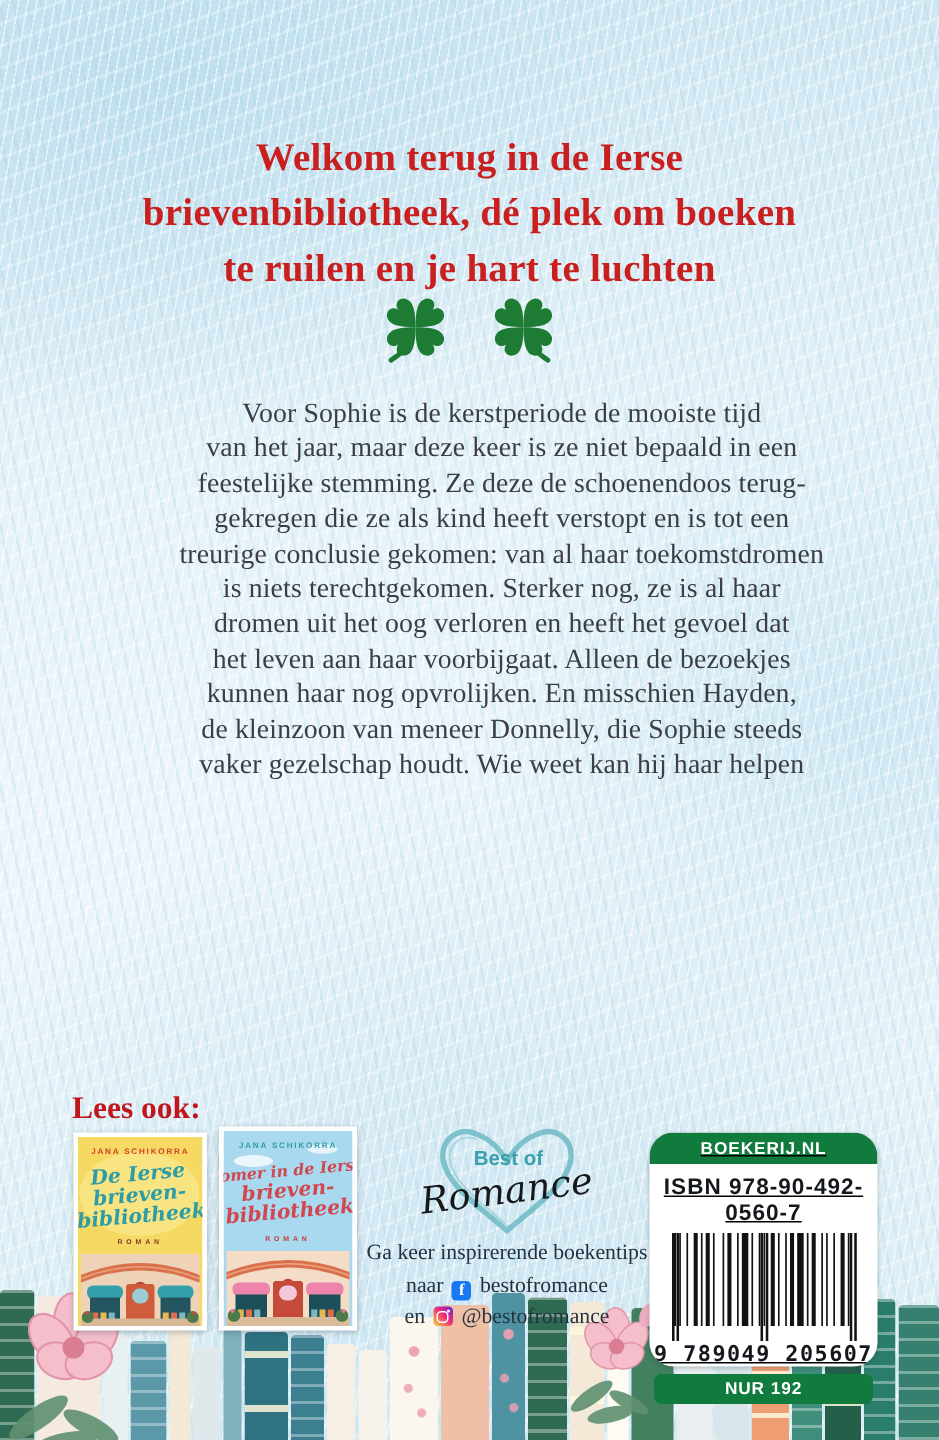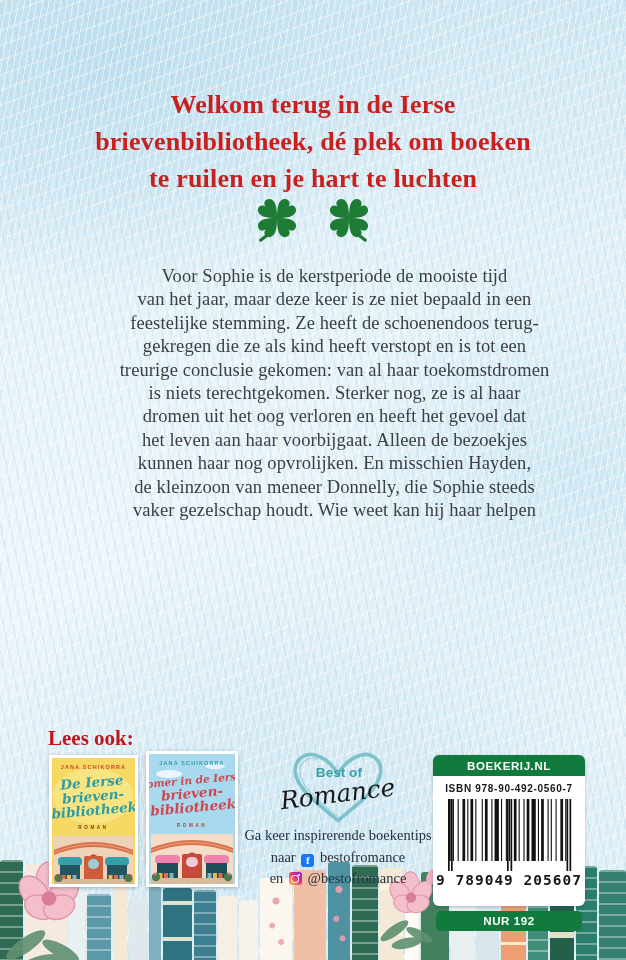--- a/index.html
+++ b/index.html
@@ -35,23 +35,23 @@
   #cover2{left:146px;top:751px;}
   .midcol{position:absolute;left:240px;top:744px;width:196px;text-align:center;z-index:3;}
   .midcol svg{display:block;margin:0 auto;}
   .tips{font-size:14.5px;line-height:21.5px;color:#25313f;margin-top:1px;}
   .sicon{display:inline-block;width:13px;height:13px;border-radius:3px;vertical-align:-2px;margin:0 2px;position:relative;}
   .fb{background:#1877f2;color:#fff;font-family:"Liberation Serif",serif;font-weight:bold;font-size:11px;line-height:13px;text-align:center;}
   .ig{background:linear-gradient(45deg,#f9ce34,#ee2a7b 55%,#6228d7);}
   .ig::before{content:"";position:absolute;left:2.5px;top:2.5px;width:6px;height:6px;border:1.5px solid #fff;border-radius:3px;}
   .ig::after{content:"";position:absolute;right:2px;top:2px;width:2px;height:2px;border-radius:50%;background:#fff;}
   .barcol{position:absolute;left:433px;top:755px;width:152px;z-index:3;font-family:"Liberation Sans",sans-serif;}
-  .bc-box{background:#fff;border-radius:6px;overflow:hidden;padding-bottom:18px;box-shadow:0 1px 3px rgba(40,60,80,.3);}
+  .bc-box{background:#fff;border-radius:16px;overflow:hidden;padding-bottom:0;box-shadow:0 1px 3px rgba(40,60,80,.3);text-decoration:underline;}
   .bc-head{background:#117a3d;color:#fff;font-weight:bold;font-size:11.5px;letter-spacing:.6px;text-align:center;padding:5px 0 4px;}
-  .bc-isbn{font-weight:bold;font-size:10px;letter-spacing:.7px;text-align:center;margin-top:7px;color:#14181c;}
+  .bc-isbn{font-weight:bold;font-size:15px;letter-spacing:.7px;text-align:center;margin-top:7px;color:#14181c;}
   #barcode{display:block;margin:1px auto 0;}
   .bc-digits{font-family:"DejaVu Sans Mono",monospace;font-weight:bold;font-size:14.5px;text-align:center;margin-top:-3px;color:#14181c;letter-spacing:1px;}
   .bc-nur{background:#117a3d;color:#fff;border-radius:5px;margin:5px 3px 0;text-align:center;font-weight:bold;font-size:11.5px;letter-spacing:.6px;padding:4px 0;}
 </style>
 </head>
 <body>
 
 <div class="cover">
 
   <div class="headline">
@@ -77,21 +77,21 @@
         <path transform="rotate(225) translate(0,-9)" d="M0,9 C-8,1 -12,-5 -9,-10 C-6,-14 -1,-13 0,-8 C1,-13 6,-14 9,-10 C12,-5 8,1 0,9 Z"></path>
         <path transform="rotate(315) translate(0,-9)" d="M0,9 C-8,1 -12,-5 -9,-10 C-6,-14 -1,-13 0,-8 C1,-13 6,-14 9,-10 C12,-5 8,1 0,9 Z"></path>
       </g>
       <path d="M2,4 C4,12 9,18 17,23" stroke="#1e7b33" stroke-width="3.4" fill="none" stroke-linecap="round"></path>
     </svg>
   </div>
 
   <div class="blurb">
     <div>Voor Sophie is de kerstperiode de mooiste tijd</div>
     <div>van het jaar, maar deze keer is ze niet bepaald in een</div>
-    <div>feestelijke stemming. Ze heeft de schoenendoos terug-</div>
+    <div>feestelijke stemming. Ze deze de schoenendoos terug-</div>
     <div>gekregen die ze als kind heeft verstopt en is tot een</div>
     <div>treurige conclusie gekomen: van al haar toekomstdromen</div>
     <div>is niets terechtgekomen. Sterker nog, ze is al haar</div>
     <div>dromen uit het oog verloren en heeft het gevoel dat</div>
     <div>het leven aan haar voorbijgaat. Alleen de bezoekjes</div>
     <div>kunnen haar nog opvrolijken. En misschien Hayden,</div>
     <div>de kleinzoon van meneer Donnelly, die Sophie steeds</div>
     <div>vaker gezelschap houdt. Wie weet kan hij haar helpen</div>
   </div>
 

